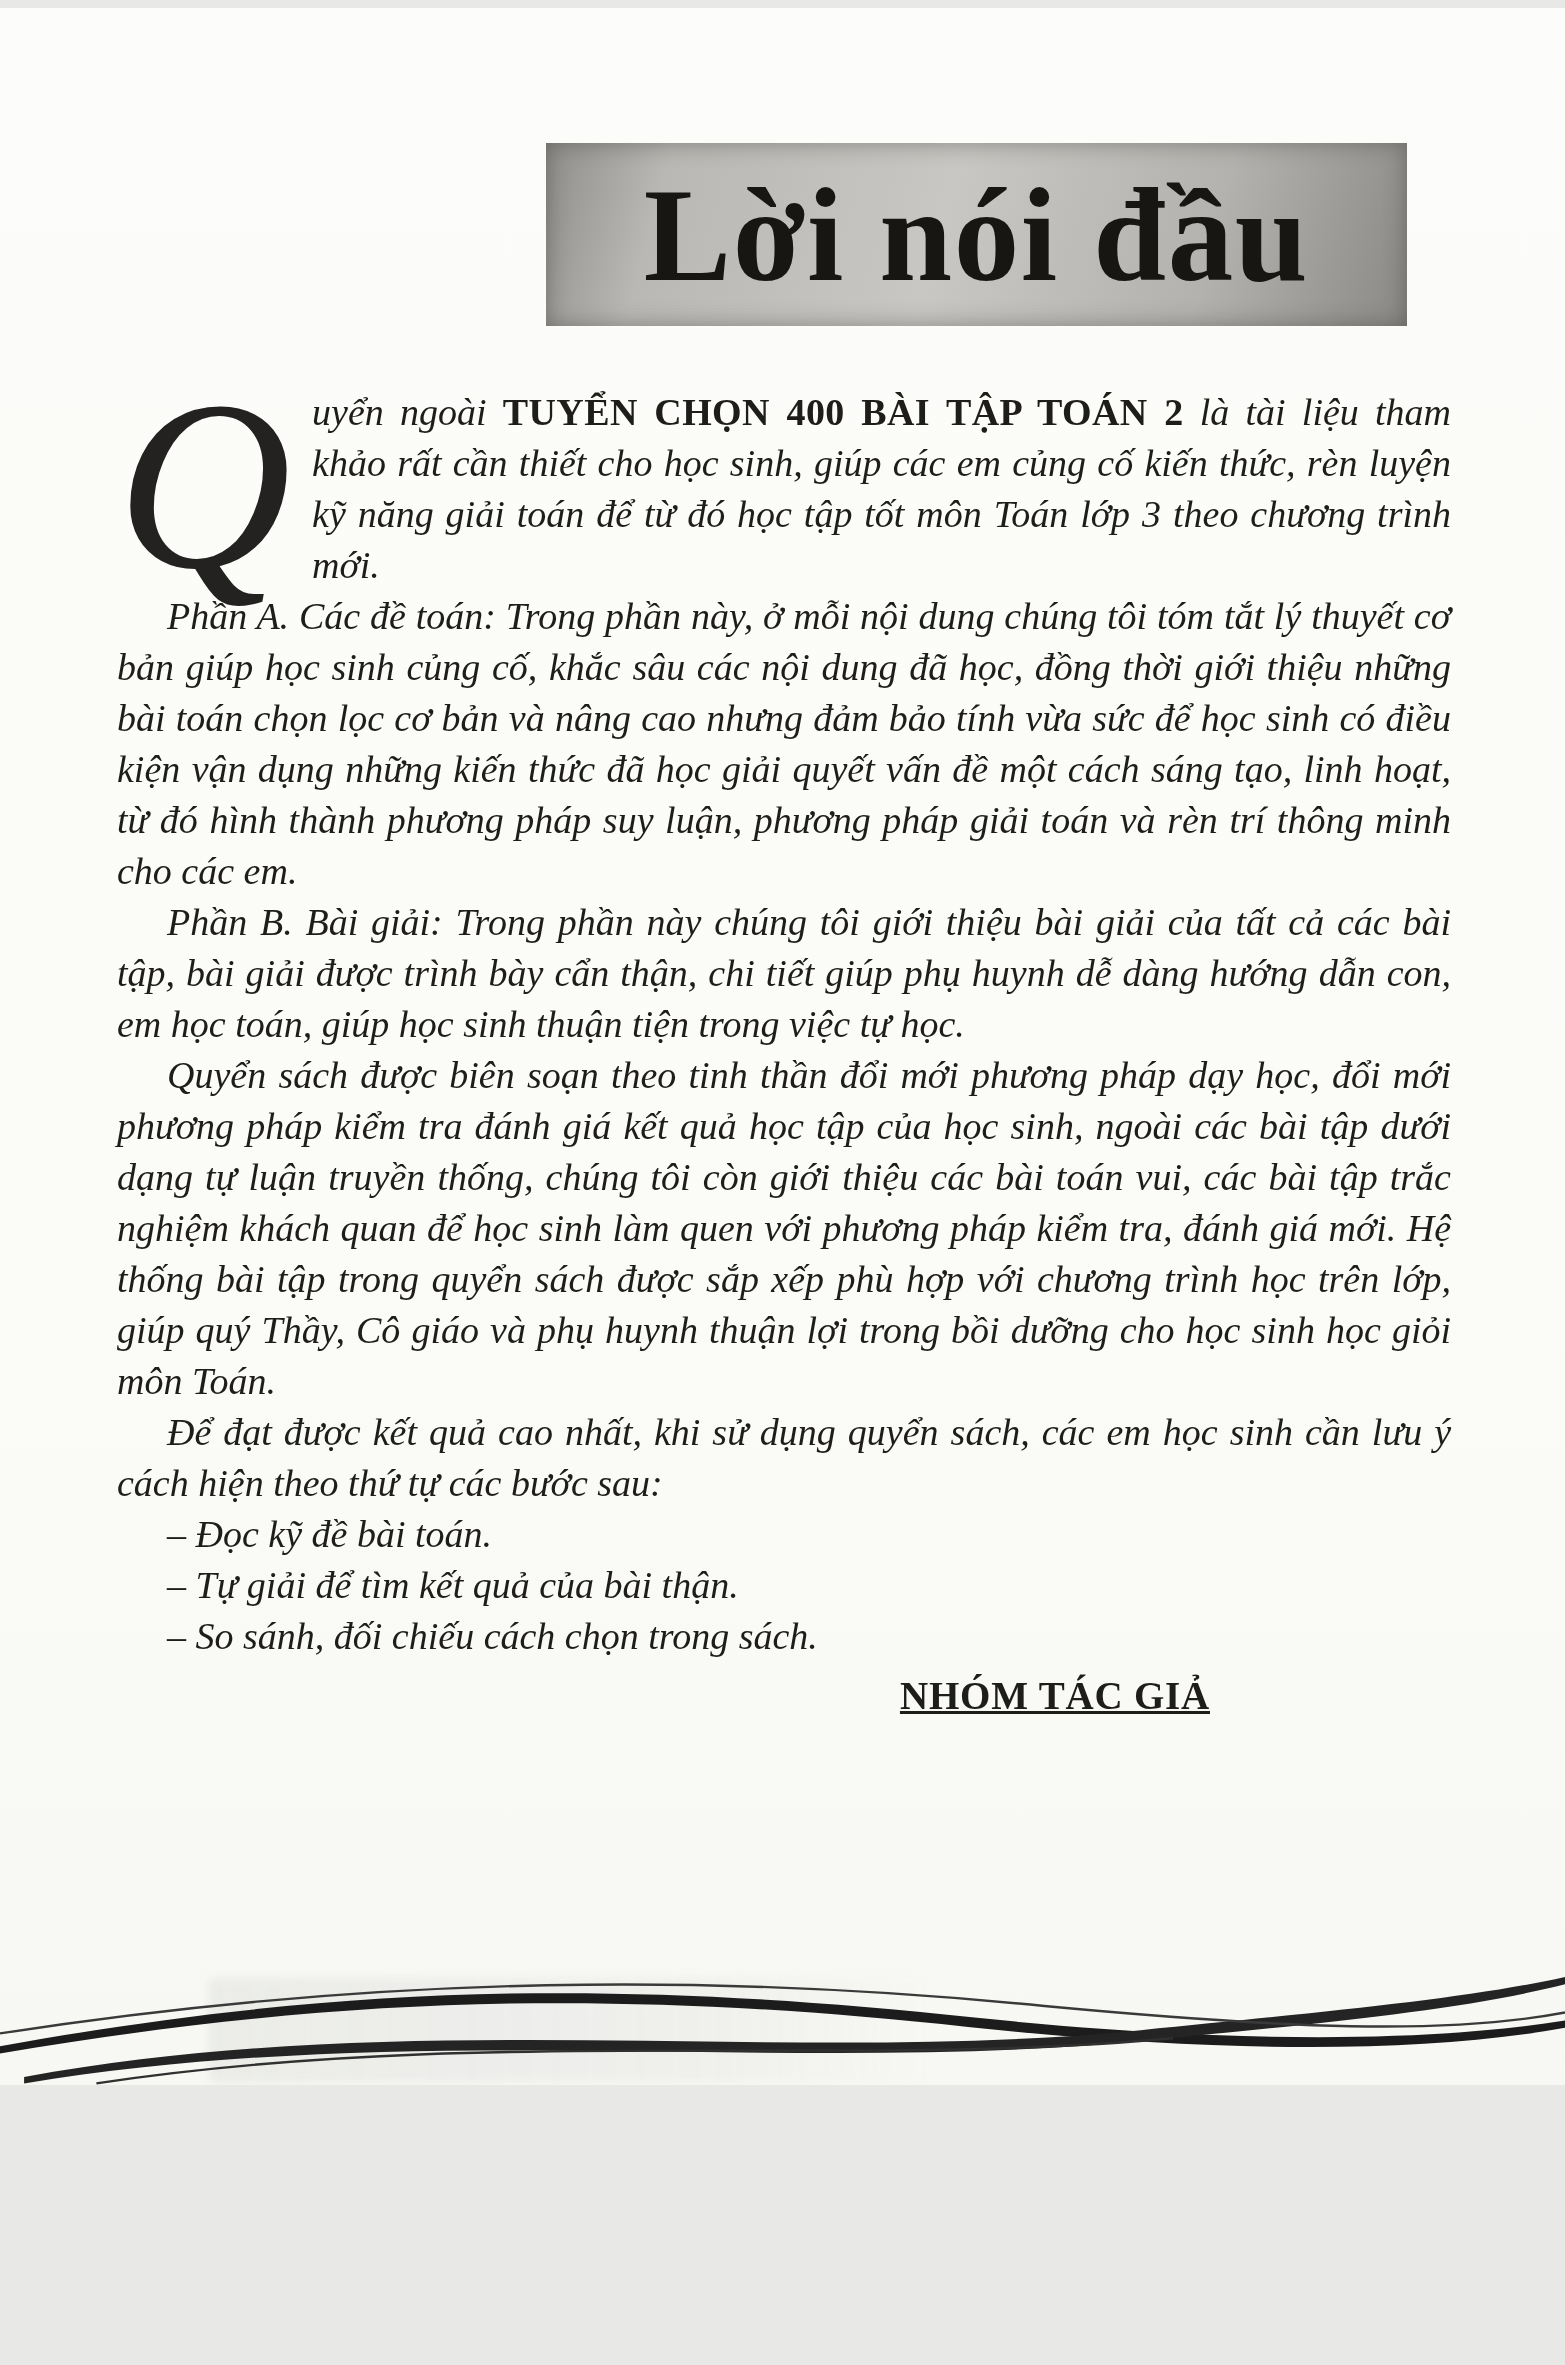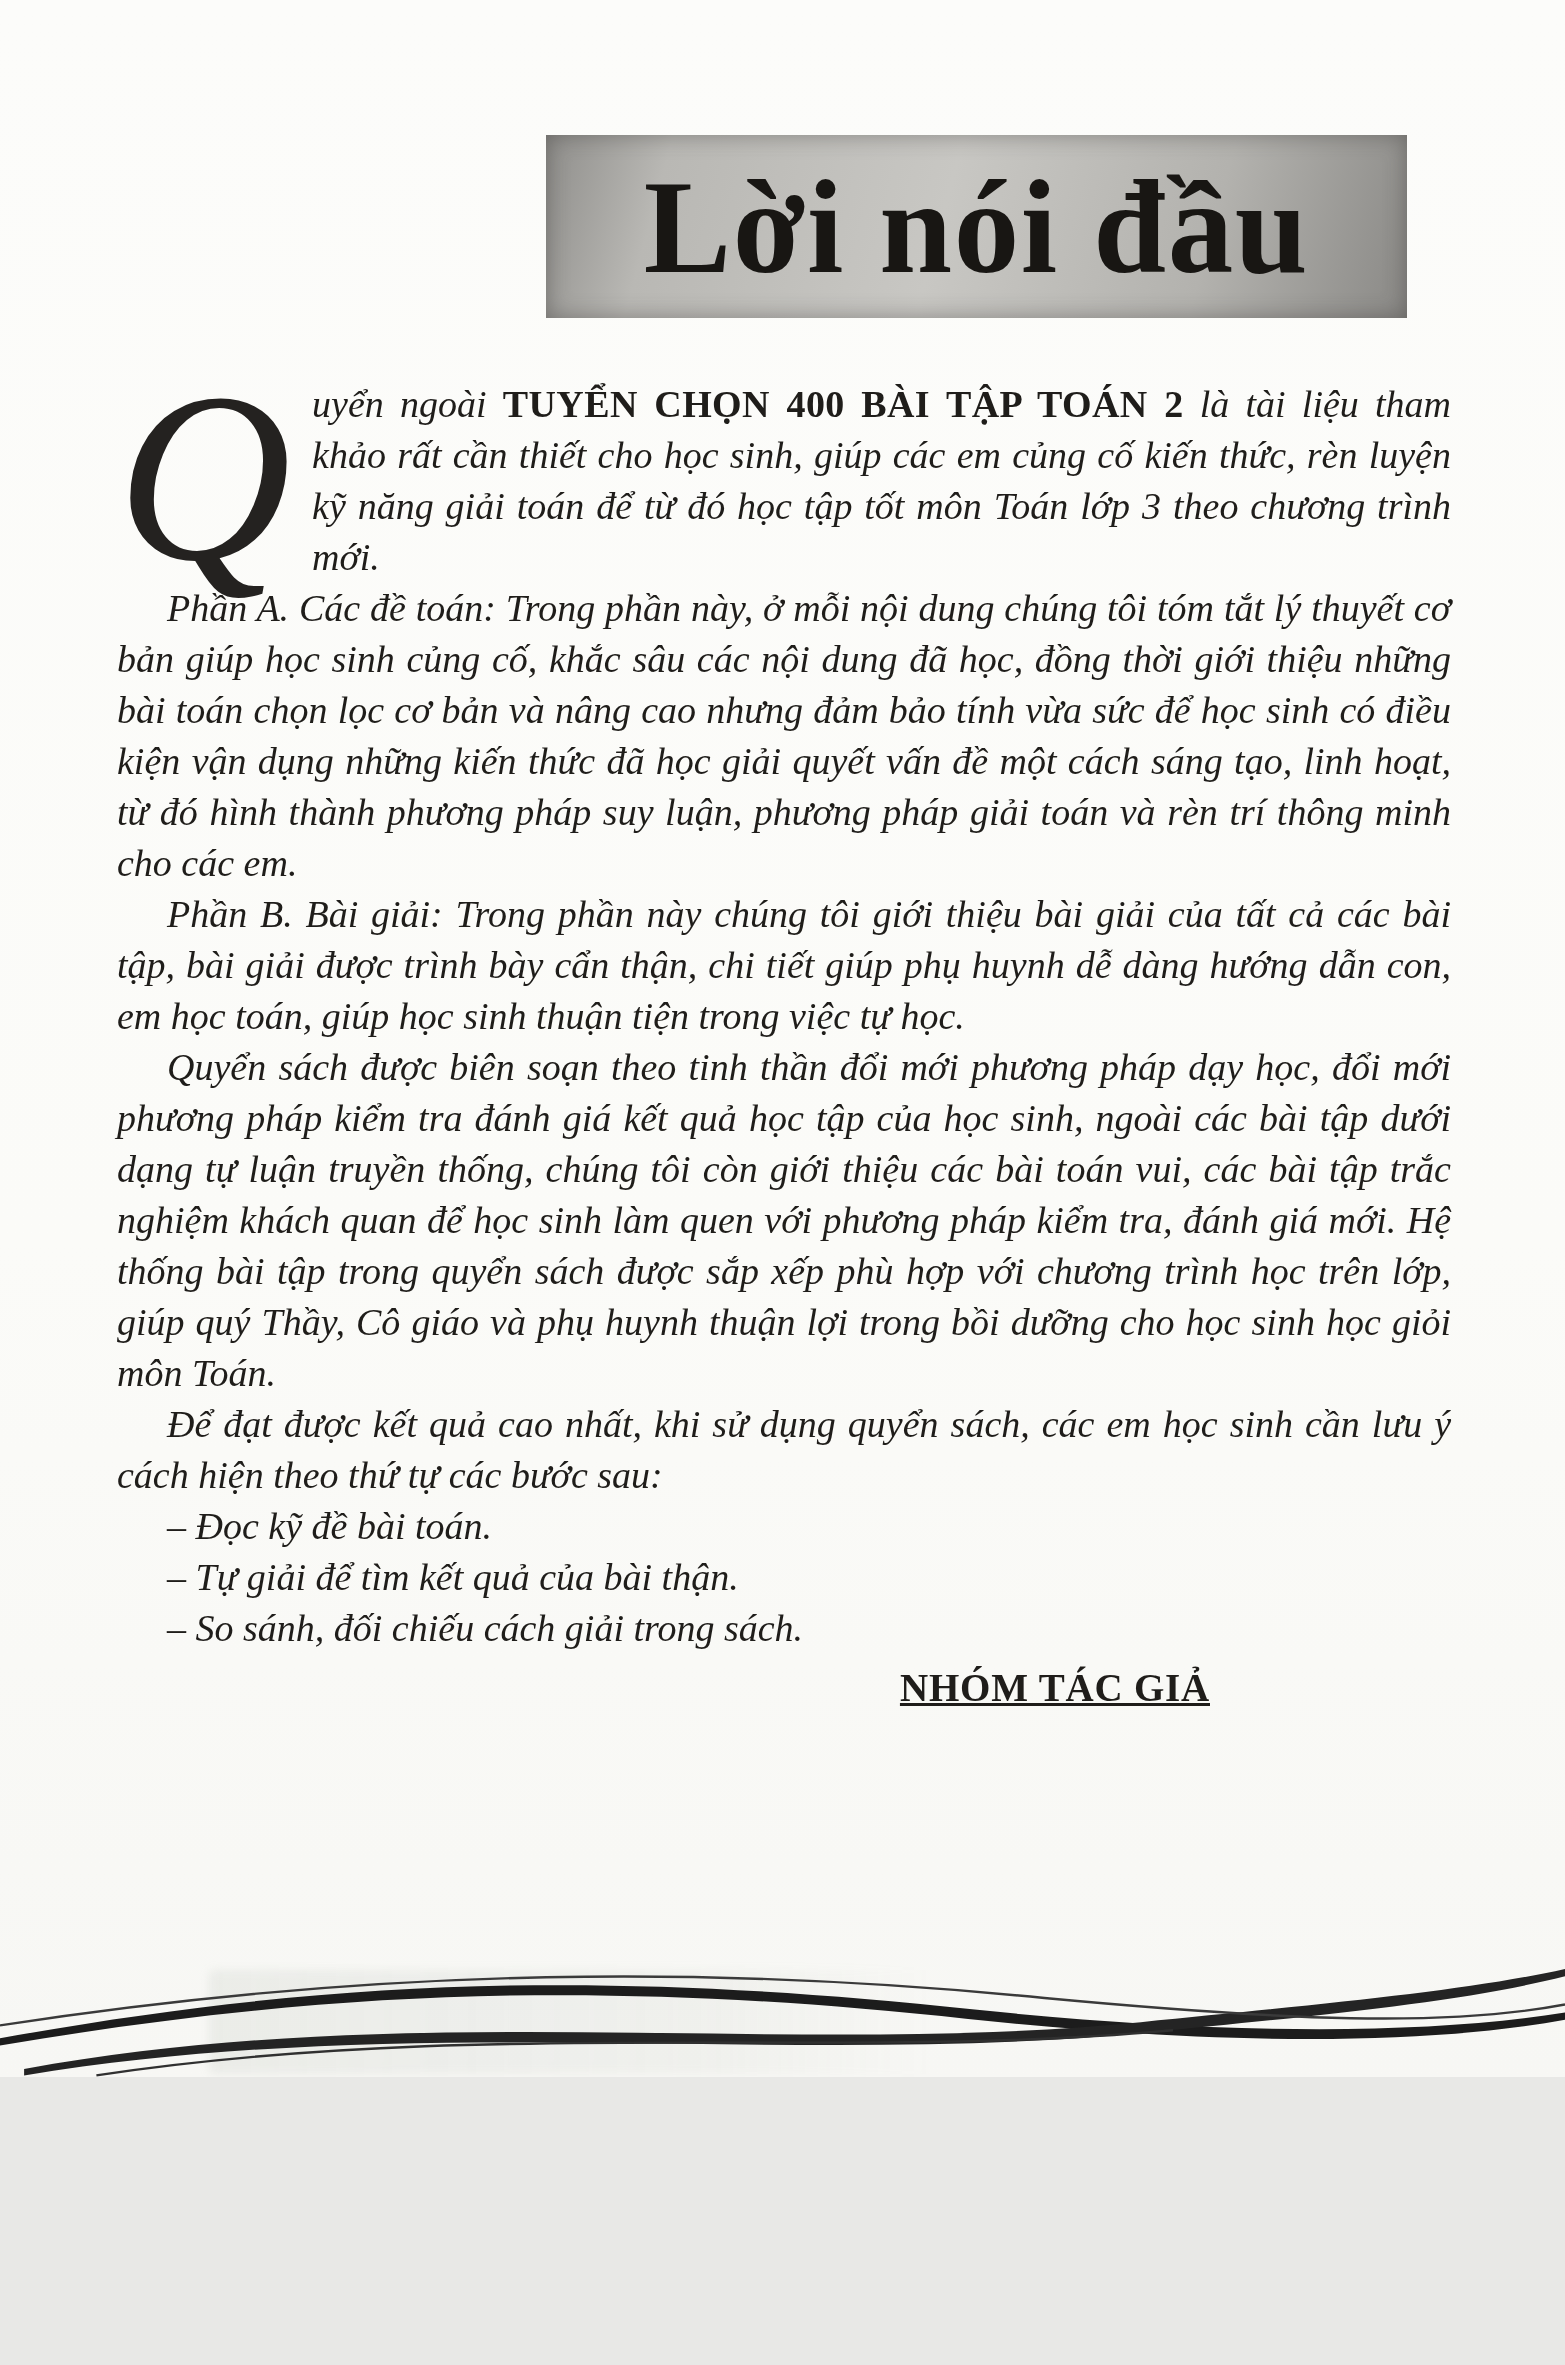--- a/index.html
+++ b/index.html
@@ -1,20 +1,20 @@
 <!DOCTYPE html>
 <html style="font-size:13px"><head>
 <meta charset="utf-8">
 <style>
   html, body { margin: 0; padding: 0; background: #e8e8e6; }
   .page {
     position: relative;
     width: 1565px;
     height: 2077px;
-    margin: 0 auto;
+    margin: 8px auto;
     background: linear-gradient(180deg, #fcfcfa 0%, #fbfbf8 60%, #f7f7f4 100%);
     overflow: hidden;
     font-family: "Liberation Serif", "DejaVu Serif", serif;
     color: #1f1d1a;
   }
   .title-banner {
     position: absolute;
     left: 546px;
     top: 135px;
     width: 861px;
@@ -111,21 +111,21 @@
     <p class="no-indent"><span class="drop-cap">Q</span><span>uyển ngoài </span><span class="lead-bold">TUYỂN CHỌN 400 BÀI TẬP TOÁN 2</span><span> là tài liệu tham khảo rất cần thiết cho học sinh, giúp các em củng cố kiến thức, rèn luyện kỹ năng giải toán để từ đó học tập tốt môn Toán lớp 3 theo chương trình mới.</span></p>
 
     <p>Phần A. Các đề toán: Trong phần này, ở mỗi nội dung chúng tôi tóm tắt lý thuyết cơ bản giúp học sinh củng cố, khắc sâu các nội dung đã học, đồng thời giới thiệu những bài toán chọn lọc cơ bản và nâng cao nhưng đảm bảo tính vừa sức để học sinh có điều kiện vận dụng những kiến thức đã học giải quyết vấn đề một cách sáng tạo, linh hoạt, từ đó hình thành phương pháp suy luận, phương pháp giải toán và rèn trí thông minh cho các em.</p>
     <p>Phần B. Bài giải: Trong phần này chúng tôi giới thiệu bài giải của tất cả các bài tập, bài giải được trình bày cẩn thận, chi tiết giúp phụ huynh dễ dàng hướng dẫn con, em học toán, giúp học sinh thuận tiện trong việc tự học.</p>
     <p>Quyển sách được biên soạn theo tinh thần đổi mới phương pháp dạy học, đổi mới phương pháp kiểm tra đánh giá kết quả học tập của học sinh, ngoài các bài tập dưới dạng tự luận truyền thống, chúng tôi còn giới thiệu các bài toán vui, các bài tập trắc nghiệm khách quan để học sinh làm quen với phương pháp kiểm tra, đánh giá mới. Hệ thống bài tập trong quyển sách được sắp xếp phù hợp với chương trình học trên lớp, giúp quý Thầy, Cô giáo và phụ huynh thuận lợi trong bồi dưỡng cho học sinh học giỏi môn Toán.</p>
     <p>Để đạt được kết quả cao nhất, khi sử dụng quyển sách, các em học sinh cần lưu ý cách hiện theo thứ tự các bước sau:</p>
 
     <ul class="steps">
       <li>– Đọc kỹ đề bài toán.</li>
       <li>– Tự giải để tìm kết quả của bài thận.</li>
-      <li>– So sánh, đối chiếu cách giải trong sách.</li>
+      <li>– So sánh, đối chiếu cách chọn trong sách.</li>
     </ul>
 
 
     <div class="signature">NHÓM TÁC GIẢ</div>
   </div>
 
   <div class="ghost-bleed"></div>
 
   <div class="page-number">3</div>
 

